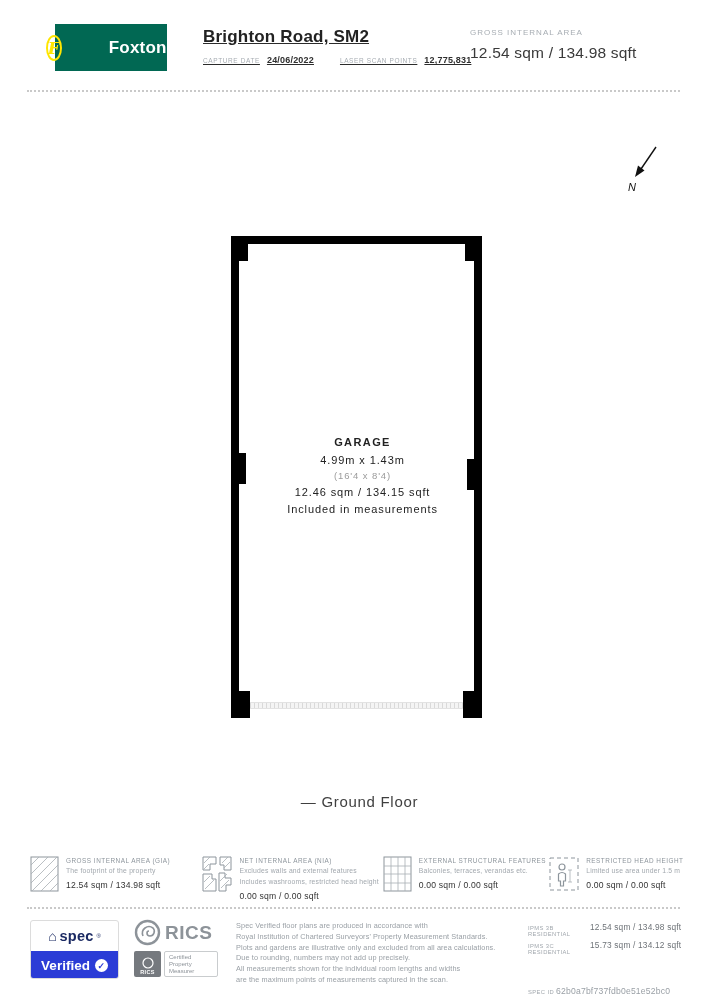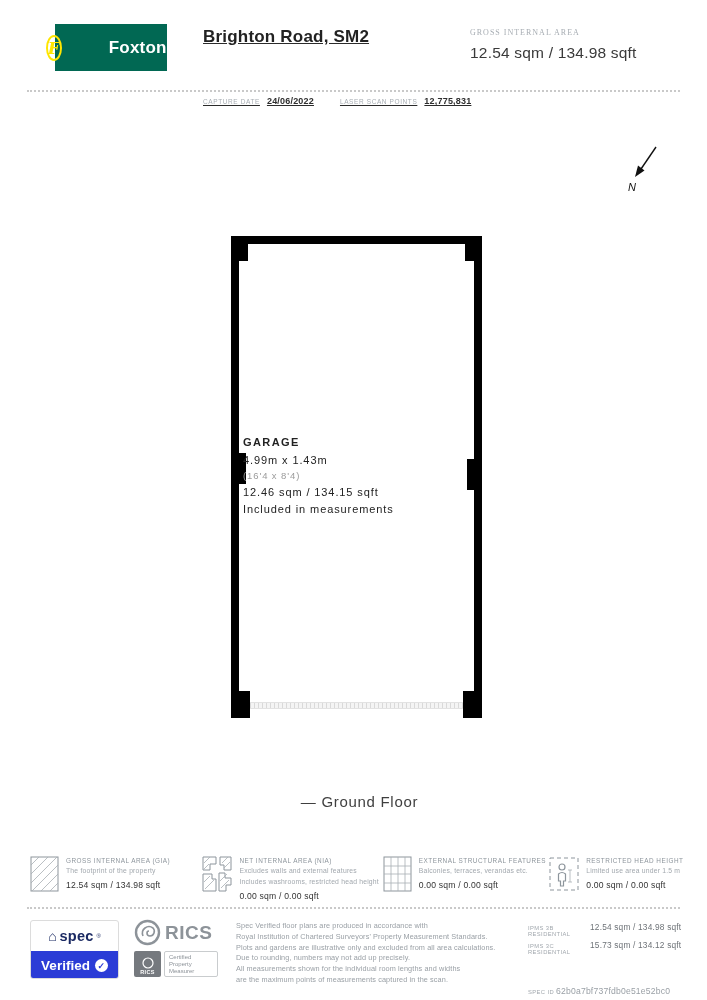--- a/index.html
+++ b/index.html
@@ -12,25 +12,25 @@
           background:#016853; display:flex; align-items:center; justify-content:center; gap:7px; }
   .logo-f { width:26px; height:26px; border:2px solid #ffe600; border-radius:50%;
             color:#ffe600; font-family:"DejaVu Serif", serif; font-weight:bold; font-size:17px;
             display:flex; align-items:center; justify-content:center; font-style:italic; }
   .logo-text { color:#ffffff; font-weight:bold; font-size:17px; letter-spacing:.2px;margin-left:40px; }
 
   .title-block { position:absolute; left:203px; top:27px;text-decoration:underline; }
   .page-title { font-size:17px; font-weight:bold; color:#222; letter-spacing:.2px; }
   .meta-row { margin-top:8px; display:flex; align-items:baseline; gap:7px; }
   .meta-label { font-size:6.5px; color:#a7adb3; letter-spacing:.6px; }
-  .meta-value { font-size:9px; color:#2e2e2e; font-weight:bold; letter-spacing:.2px;margin-top:41px; }
+  .meta-value { font-size:9px; color:#2e2e2e; font-weight:bold; letter-spacing:.2px; }
   .meta-gap { width:12px; }
 
   .gia-block { position:absolute; left:470px; top:28px; }
-  .gia-label { font-size:8px; color:#a7adb3; letter-spacing:1px;font-family:Liberation Serif, serif; }
+  .gia-label { font-size:8px; color:#a7adb3; letter-spacing:1px; }
   .gia-value { margin-top:7px; font-size:15.5px; color:#3a3a3a; letter-spacing:.2px; }
 
   .sep { position:absolute; left:27px; right:27px; border-top:2px dotted #c9c9c9; }
   .sep1 { top:90px; }
   .sep2 { top:907px; }
 
   
   .compass { position:absolute; left:620px; top:140px; width:46px; height:58px; }
 
   
@@ -42,21 +42,21 @@
   .post-tl { left:0; top:0; width:17px; height:25px; }
   .post-tr { right:0; top:0; width:17px; height:25px; }
   .post-ml { left:0; top:217px; width:15px; height:31px; }
   .post-mr { right:0; top:223px; width:15px; height:31px; }
   .post-bl { left:0; bottom:0; width:19px; height:27px; }
   .post-br { right:0; bottom:0; width:19px; height:27px; }
   .garage-door { position:absolute; left:19px; right:19px; bottom:9px; height:7px;
     border-top:1px solid #e2e2e2; border-bottom:1px solid #e2e2e2;
     background:repeating-linear-gradient(90deg,#d9d9d9 0 1px,#f4f4f4 1px 4px); }
 
-  .room-label { position:absolute; left:12px; right:0; top:200px; text-align:left; color:#222; }
+  .room-label { position:absolute; left:12px; right:0; top:200px; text-align:center; color:#222; }
   .room-name { font-size:11px; font-weight:bold; letter-spacing:1.4px; }
   .room-dims { margin-top:6px; font-size:11px; letter-spacing:.9px; }
   .room-dims-imp { margin-top:4px; font-size:9.5px; letter-spacing:.9px; color:#9b9b9b; }
   .room-area { margin-top:5px; font-size:11px; letter-spacing:.9px; }
   .room-note { margin-top:5px; font-size:11px; letter-spacing:.9px; }
 
   .floor-label { position:absolute; left:234px; top:793px; width:251px; text-align:center;
                  font-size:15px; letter-spacing:.7px; color:#3f3f3f; }
 
   

